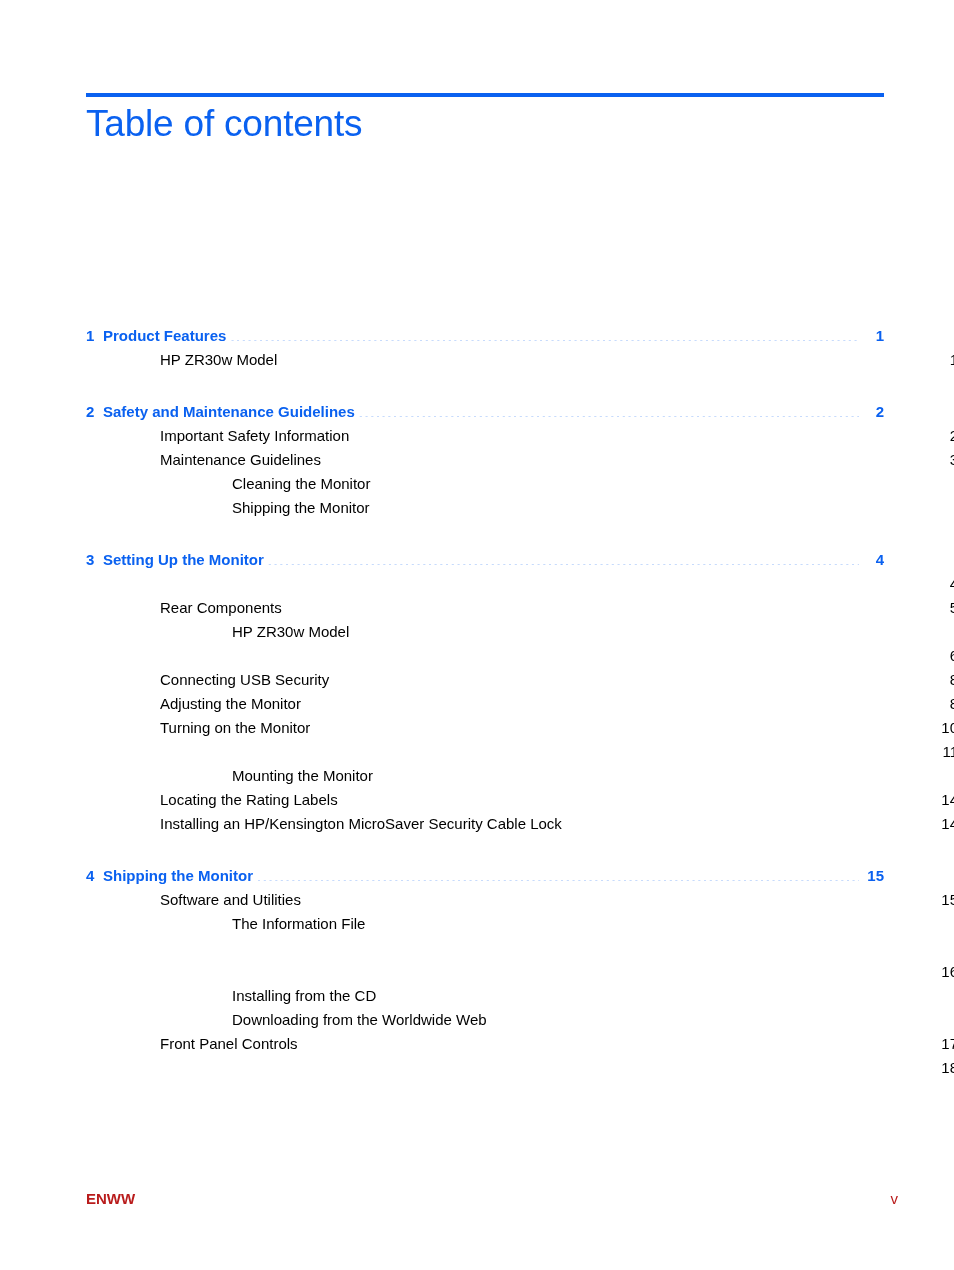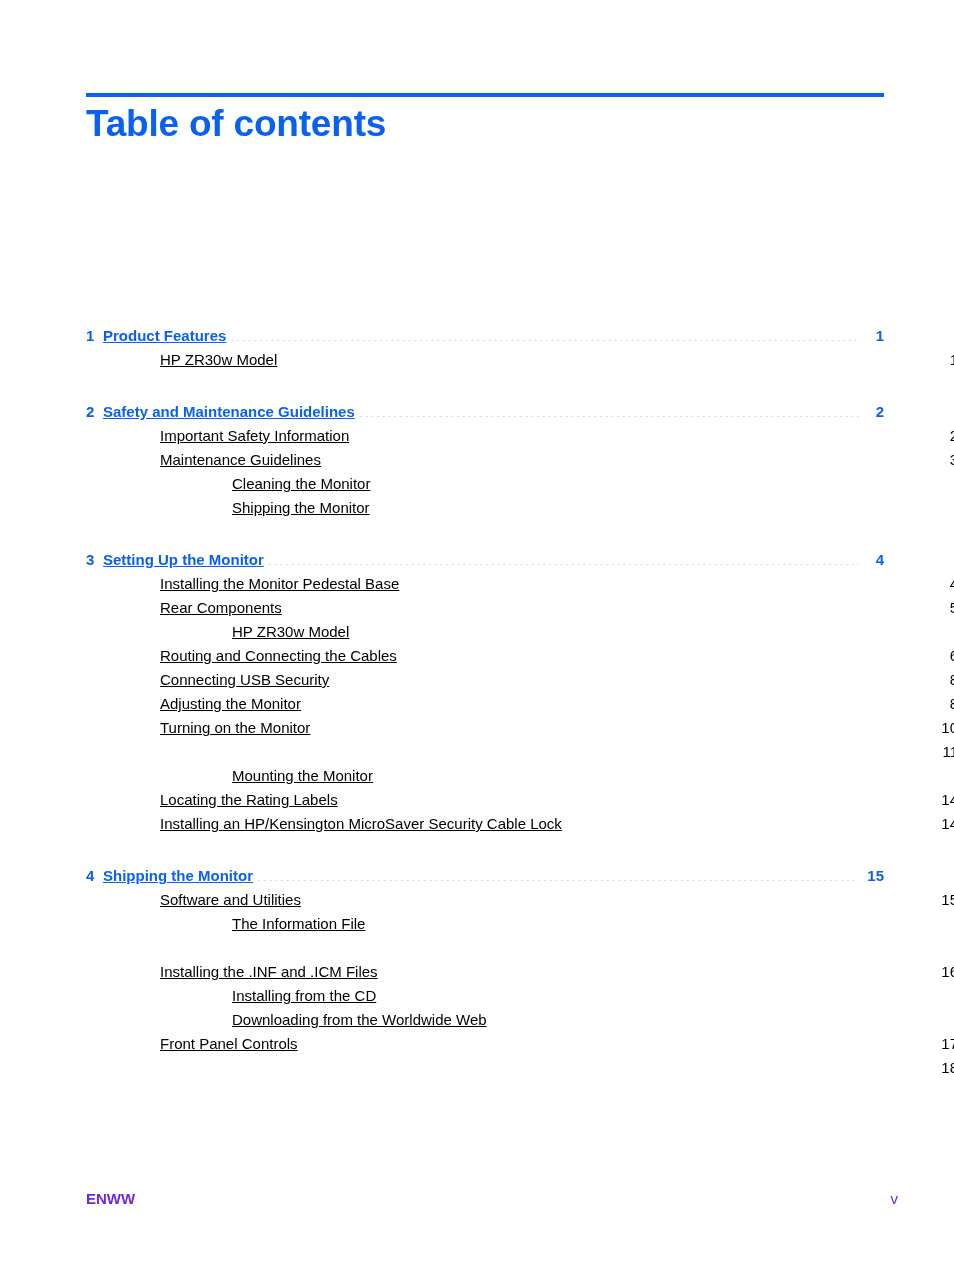--- a/index.html
+++ b/index.html
@@ -32,21 +32,21 @@
     margin-top: 93px;
     height: 4px;
     width: 798px;
     background: #0a61f0;
   }
   .page-title {
     margin: 0;
     padding-top: 5px;
     font-size: 37px;
     line-height: 44px;
-    font-weight: bold;
+    font-weight: normal;
     color: #0a61f0;
     letter-spacing: -0.2px;
   }
 
   
   .toc {
     margin-top: 178px;
   }
   .toc-group {
     margin-bottom: 28px;
@@ -64,21 +64,20 @@
     white-space: nowrap;
   }
   .toc-row .num {
     display: inline-block;
     width: 17px;
     flex: 0 0 17px;
   }
   .toc-row .label {
     flex: 0 0 auto;
     padding-right: 4px;
-    text-decoration: underline;
   }
   .toc-row .leader {
     flex: 1 1 auto;
     overflow: hidden;
     height: 1em;
     position: relative;
   }
   .toc-row .leader::after {
     content: "........................................................................................................................................................................................................";
     position: absolute;
@@ -120,21 +119,21 @@
   .footer {
     position: absolute;
     left: 86px;
     top: 1190px;
     width: 812px;
     display: flex;
     justify-content: space-between;
     align-items: baseline;
     font-size: 15px;
     font-weight: bold;
-    color: #6d28d9;
+    color: #b91c1c;
   }
   .footer .pageno {
     font-weight: normal;
     font-size: 15px;
   }
 </style>
 </head>
 <body>
 
 <div id="page">
@@ -186,35 +185,33 @@
           </div>
         </div>
         <div class="toc-group">
           <div class="toc-row lvl0">
             <span class="num">3</span>
             <span class="label">Setting Up the Monitor</span>
             <span class="leader"></span>
             <span class="pg">4</span>
           </div>
           <div class="toc-row lvl1">
-            <span class="label">Installing the Monitor Pedestal Base</span>
             <span class="leader"></span>
             <span class="pg">4</span>
           </div>
           <div class="toc-row lvl1">
             <span class="label">Rear Components</span>
             <span class="leader"></span>
             <span class="pg">5</span>
           </div>
           <div class="toc-row lvl2">
             <span class="label">HP ZR30w Model</span>
             <span class="leader"></span>
           </div>
           <div class="toc-row lvl1">
-            <span class="label">Routing and Connecting the Cables</span>
             <span class="leader"></span>
             <span class="pg">6</span>
           </div>
           <div class="toc-row lvl1">
             <span class="label">Connecting USB Security</span>
             <span class="leader"></span>
             <span class="pg">8</span>
           </div>
           <div class="toc-row lvl1">
             <span class="label">Adjusting the Monitor</span>
@@ -258,21 +255,20 @@
             <span class="pg">15</span>
           </div>
           <div class="toc-row lvl2">
             <span class="label">The Information File</span>
             <span class="leader"></span>
           </div>
           <div class="toc-row lvl2">
             <span class="leader"></span>
           </div>
           <div class="toc-row lvl1">
-            <span class="label">Installing the .INF and .ICM Files</span>
             <span class="leader"></span>
             <span class="pg">16</span>
           </div>
           <div class="toc-row lvl2">
             <span class="label">Installing from the CD</span>
             <span class="leader"></span>
           </div>
           <div class="toc-row lvl2">
             <span class="label">Downloading from the Worldwide Web</span>
             <span class="leader"></span>

